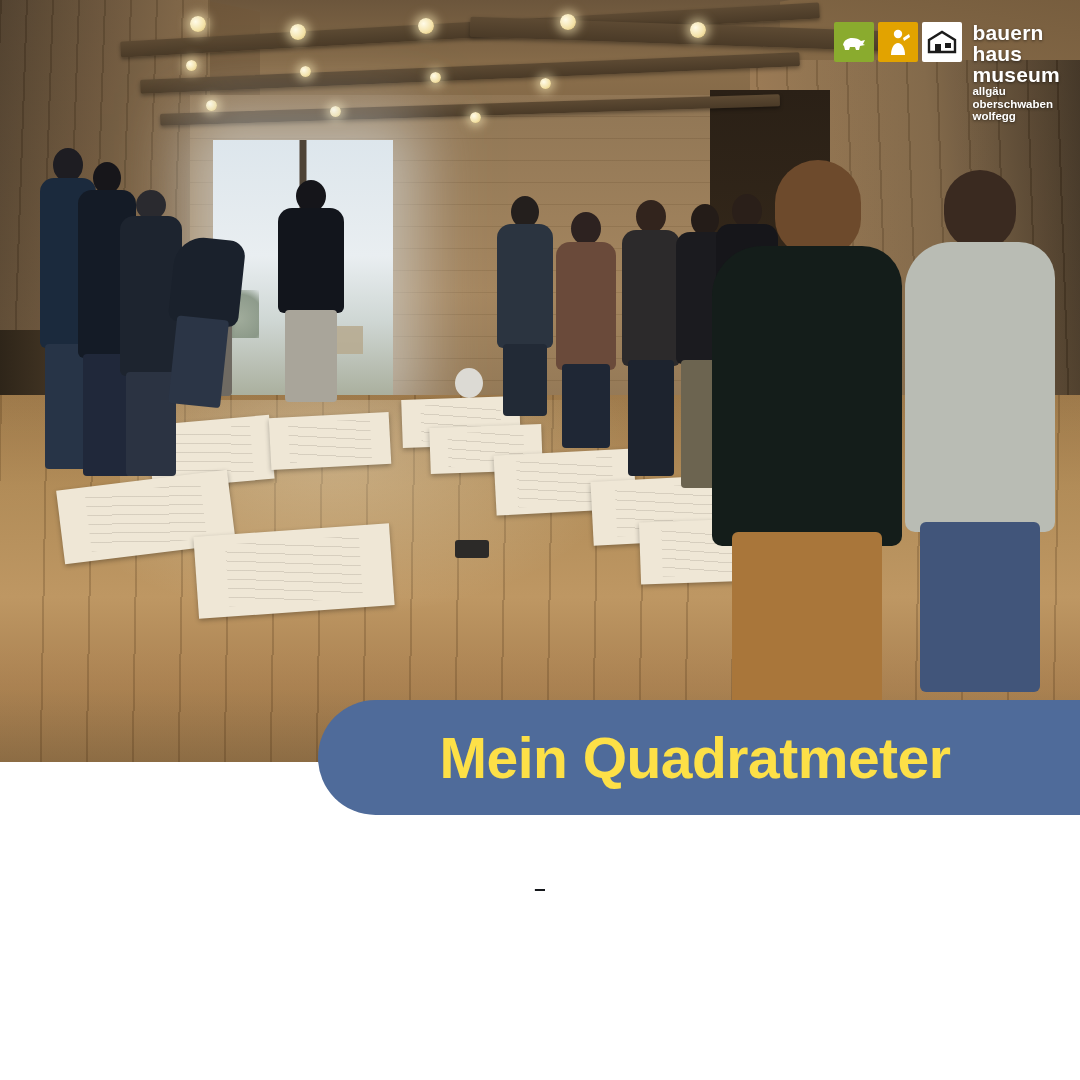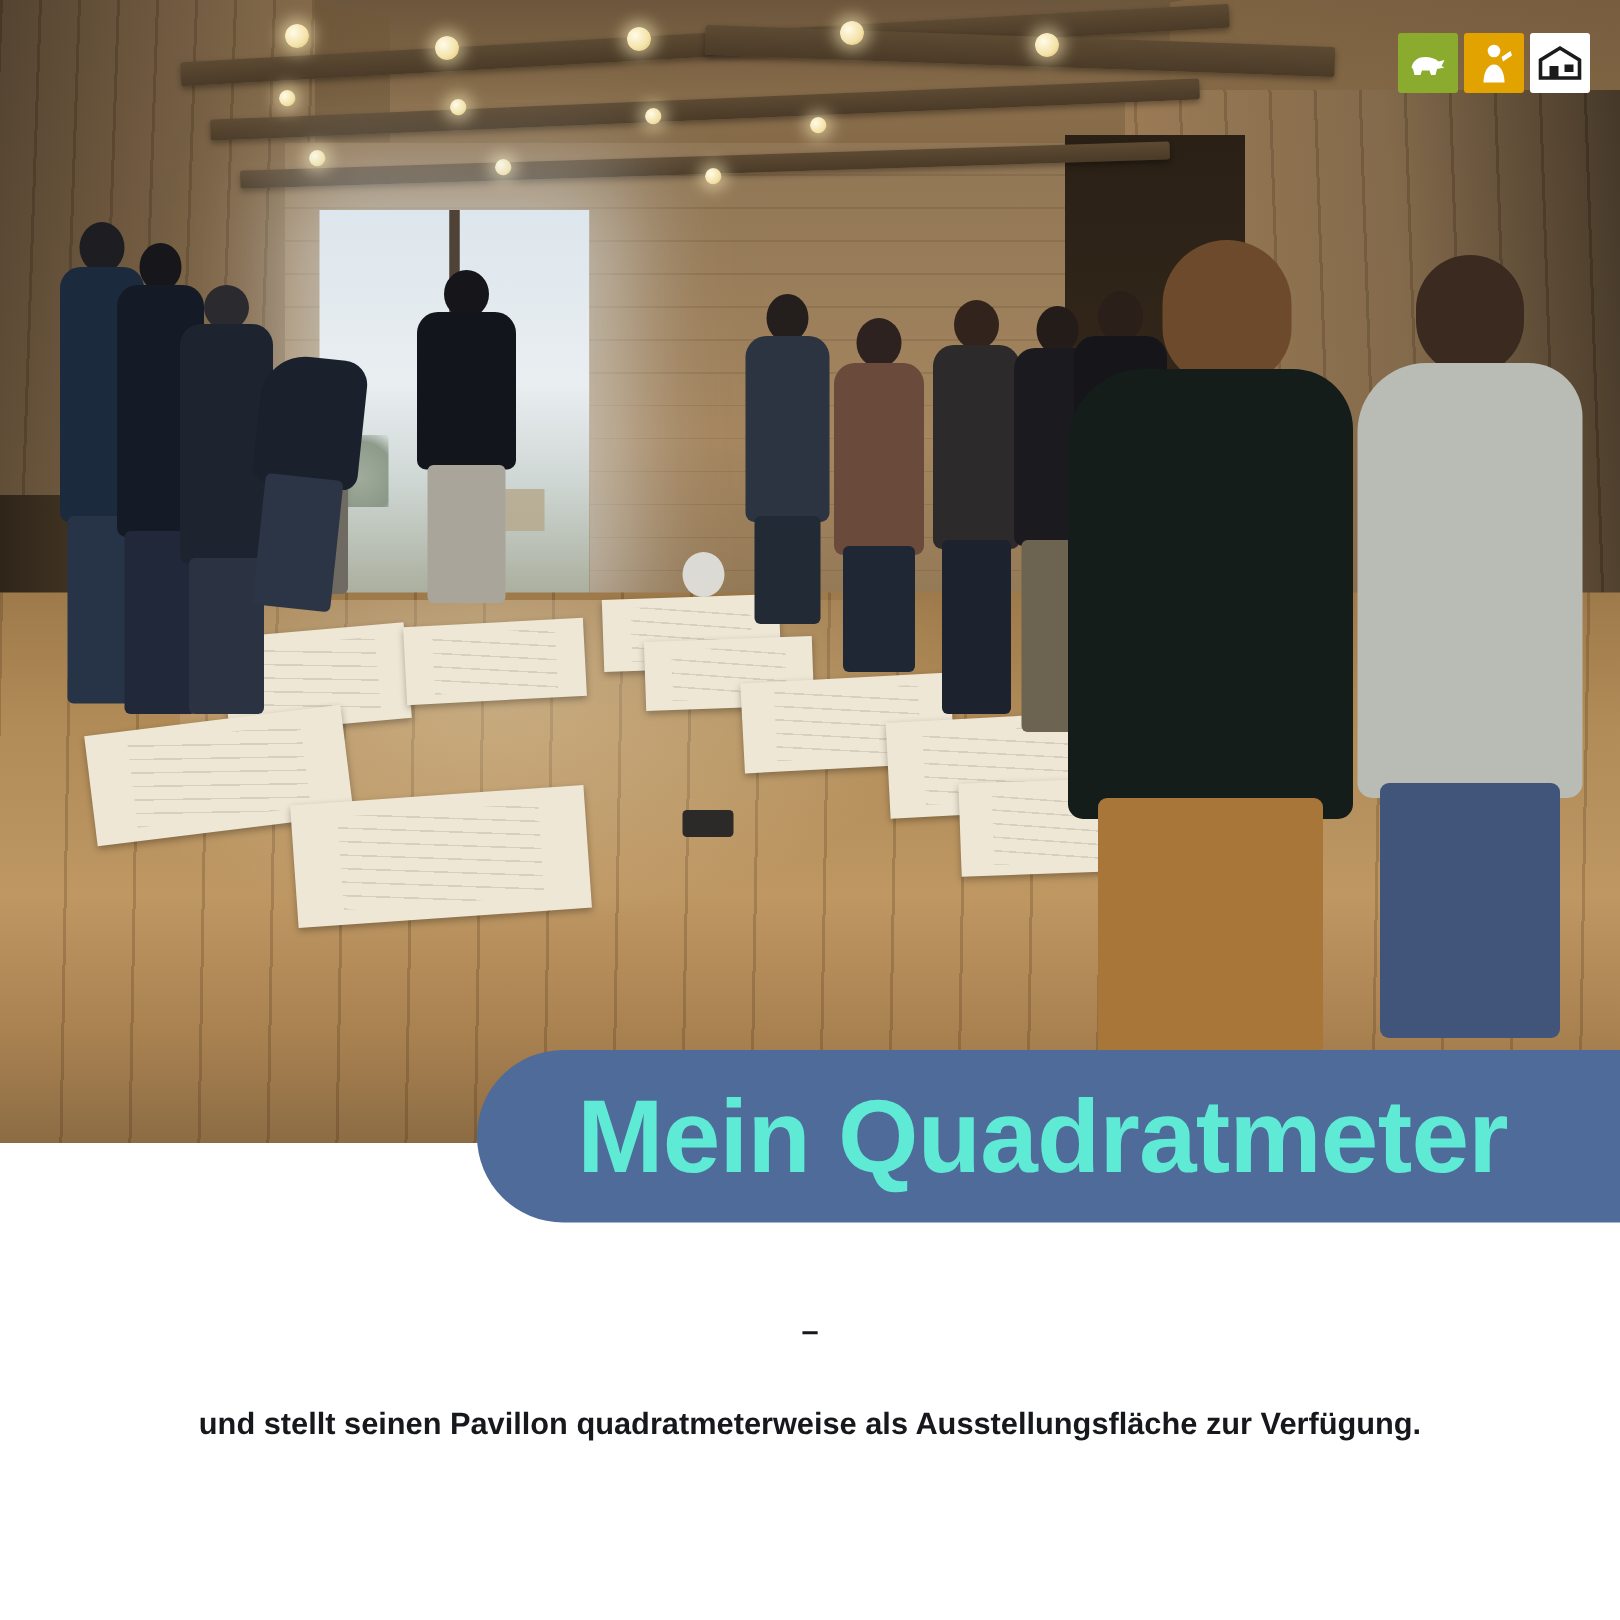--- a/index.html
+++ b/index.html
@@ -213,22 +213,22 @@
     width: 790px; height: 115px;
     background: #4f6b9a;
     border-radius: 58px 0 0 58px;
     display: flex;
     align-items: center;
     justify-content: center;
     padding-right: 36px;
     box-sizing: border-box;
   }
   .title-banner .title-text {
-    color: #5eead4;
-    font-size: 69px;
+    color: #fde047;
+    font-size: 57px;
     font-weight: 700;
     letter-spacing: -0.5px;
     white-space: nowrap;
   }
 
   
   .caption {
     position: absolute;
     left: 0; top: 840px; width: 1080px;
     text-align: center;
@@ -380,25 +380,32 @@
           </svg>
         </div>
         <div class="mark white">
           <svg width="30" height="24" viewBox="0 0 30 24" aria-hidden="true">
             <path d="M2 10L15 2l13 8v12H2z" fill="none" stroke="#1b1b1b" stroke-width="2.4"></path>
             <rect x="8" y="14" width="6" height="8" fill="#1b1b1b"></rect>
             <rect x="18" y="13" width="6" height="5" fill="#1b1b1b"></rect>
           </svg>
         </div>
       </div>
+      <div class="wordmark">
+        <span class="big">bauern</span>
+        <span class="big">haus</span>
+        <span class="big">museum</span>
+        <span class="small">allgäu</span>
+        <span class="small">oberschwaben</span>
+        <span class="small">wolfegg</span>
+      </div>
     </div>
   </div>
 
   <div class="title-banner">
     <span class="title-text">Mein Quadratmeter</span>
   </div>
 
   <div class="caption">
     <p class="line2">–</p>
-    <p>und stellt seinen Pavillon quadratmeterweise als Ausstellungsfläche zur Verfügung.</p>
   </div>
 
 </div>
 
 </body></html>

